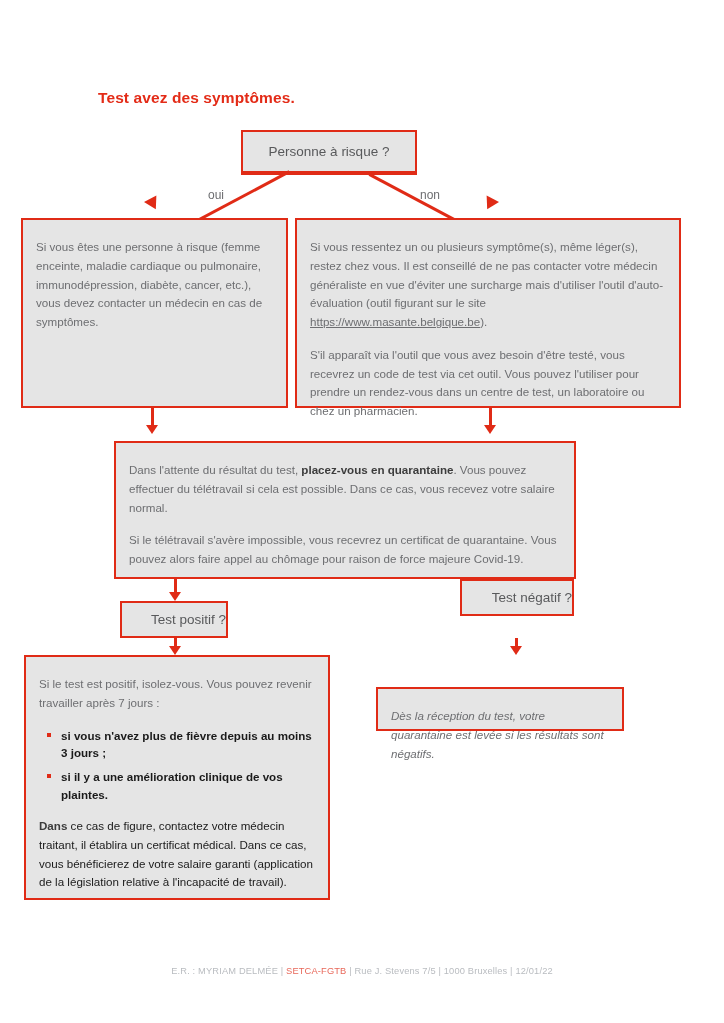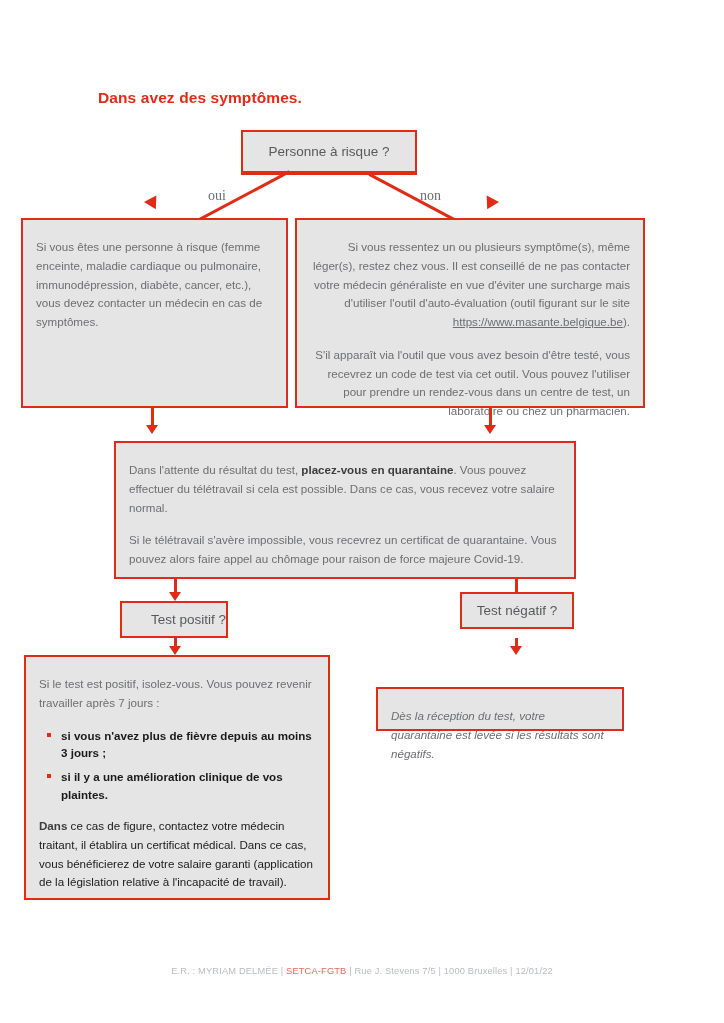--- a/index.html
+++ b/index.html
@@ -61,30 +61,30 @@
   }
 
   
   #box-risk {
     left: 241px; top: 130px; width: 176px; height: 43px;
   }
   #box-yes {
     left: 21px; top: 218px; width: 267px; height: 190px;
   }
   #box-no {
-    left: 295px; top: 218px; width: 350px; height: 190px; text-align: right;
+    left: 295px; top: 218px; width: 386px; height: 190px;
   }
   #box-quarantine {
     left: 114px; top: 441px; width: 462px; height: 138px;
   }
   #box-test-pos {
     left: 120px; top: 601px; width: 108px; height: 37px; justify-content: flex-end;
   }
   #box-test-neg {
-    left: 460px; top: 592px; width: 114px; height: 37px;
+    left: 460px; top: 579px; width: 114px; height: 37px; justify-content: flex-end;
   }
   #box-positive-result {
     left: 24px; top: 655px; width: 306px; height: 245px;
   }
   #box-negative-result {
     left: 376px; top: 687px; width: 248px; height: 44px; font-style: italic;
   }
 
   
   ul.bullets {
@@ -137,22 +137,21 @@
   }
   .diag-head {
     position: absolute;
     width: 0; height: 0;
   }
 
   
   .branch-label {
     position: absolute;
     color: #6d6e71;
-    font-size: 14px;
-    font-family: Liberation Serif, serif;
+    font-size: 12px;
   }
   #label-oui { left: 208px; top: 188px; }
   #label-non { left: 420px; top: 188px; }
 
   
   #footer {
     position: absolute;
     left: 0;
     top: 966px;
     width: 724px;
@@ -161,21 +160,21 @@
     color: #b9bcc0;
     letter-spacing: 0.15px;
   }
   #footer .hl { color: #e8685a; }
 </style>
 </head>
 <body>
 
 <div id="page">
 
-  <div id="doc-title">Dans avez des symptômes.</div>
+  <div id="doc-title">Test avez des symptômes.</div>
 
   <div class="box decision" id="box-risk">
     <span>Personne à risque ?</span>
   </div>
 
   <div class="branch-label" id="label-oui">oui</div>
   <div class="branch-label" id="label-non">non</div>
 
   <div class="diag" style="left:290px; top:173px; width:148px; transform: rotate(152deg);"></div>
   <div class="diag-head" style="left:146px; top:198px; border-left:7px solid transparent; border-right:7px solid transparent; border-top:12px solid #e02b16; transform: rotate(-28deg);"></div>

